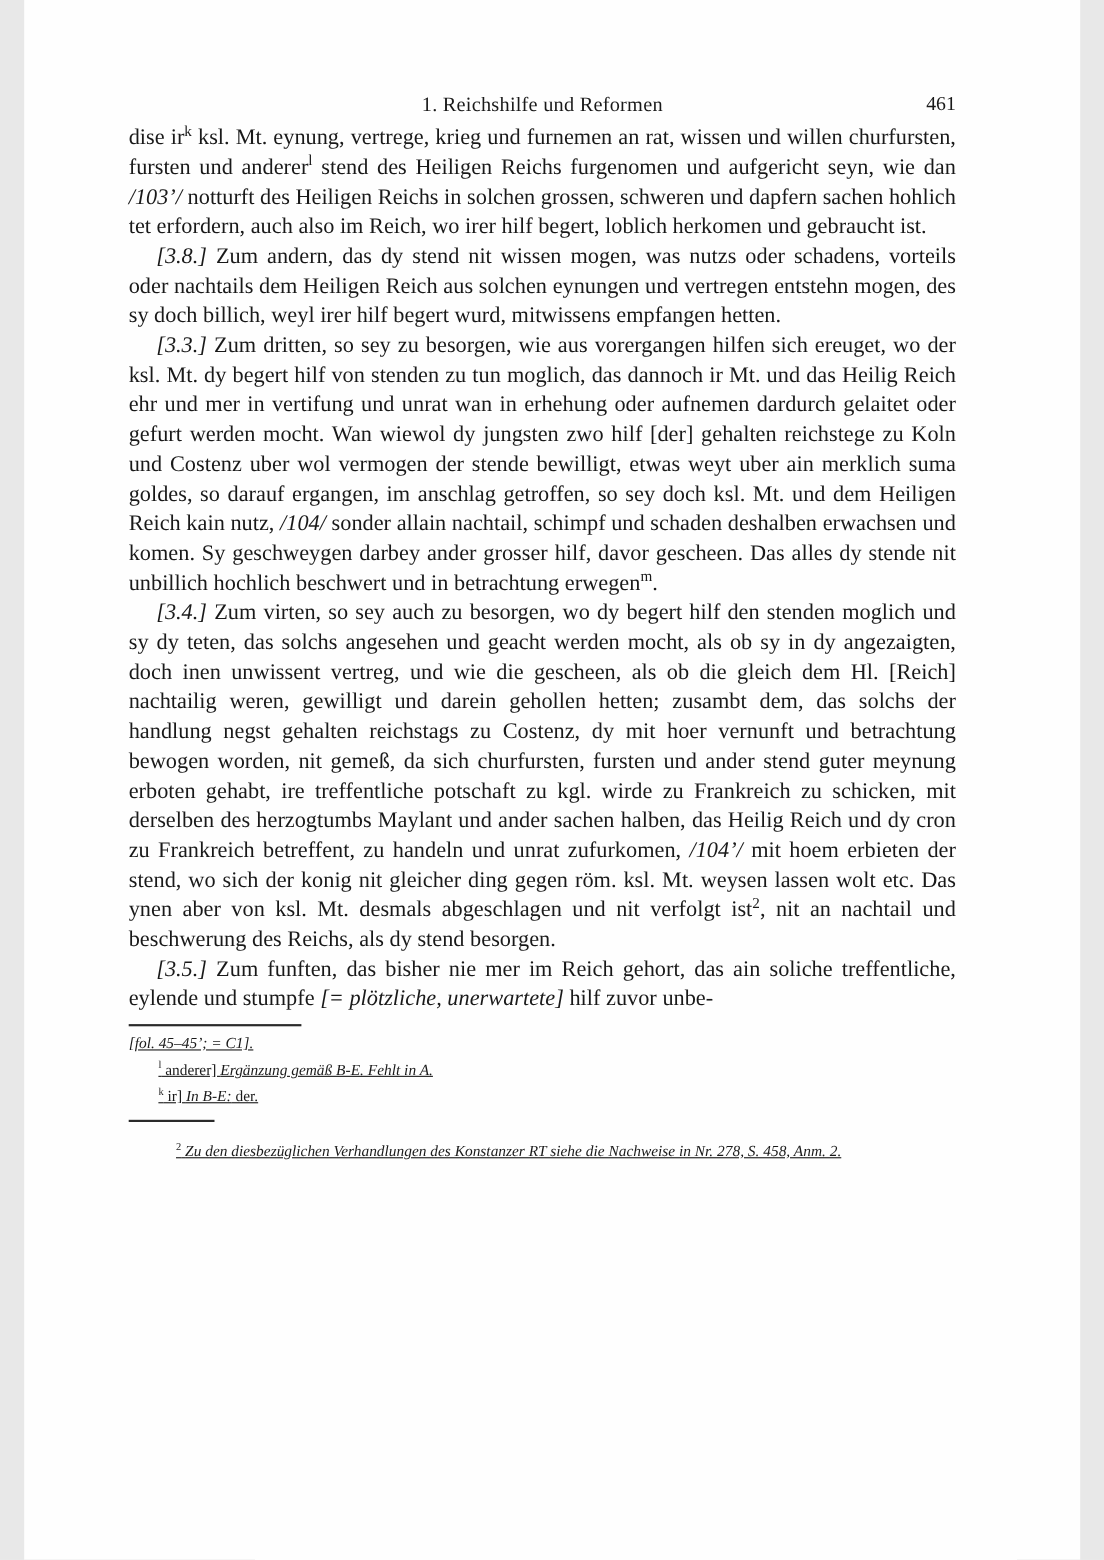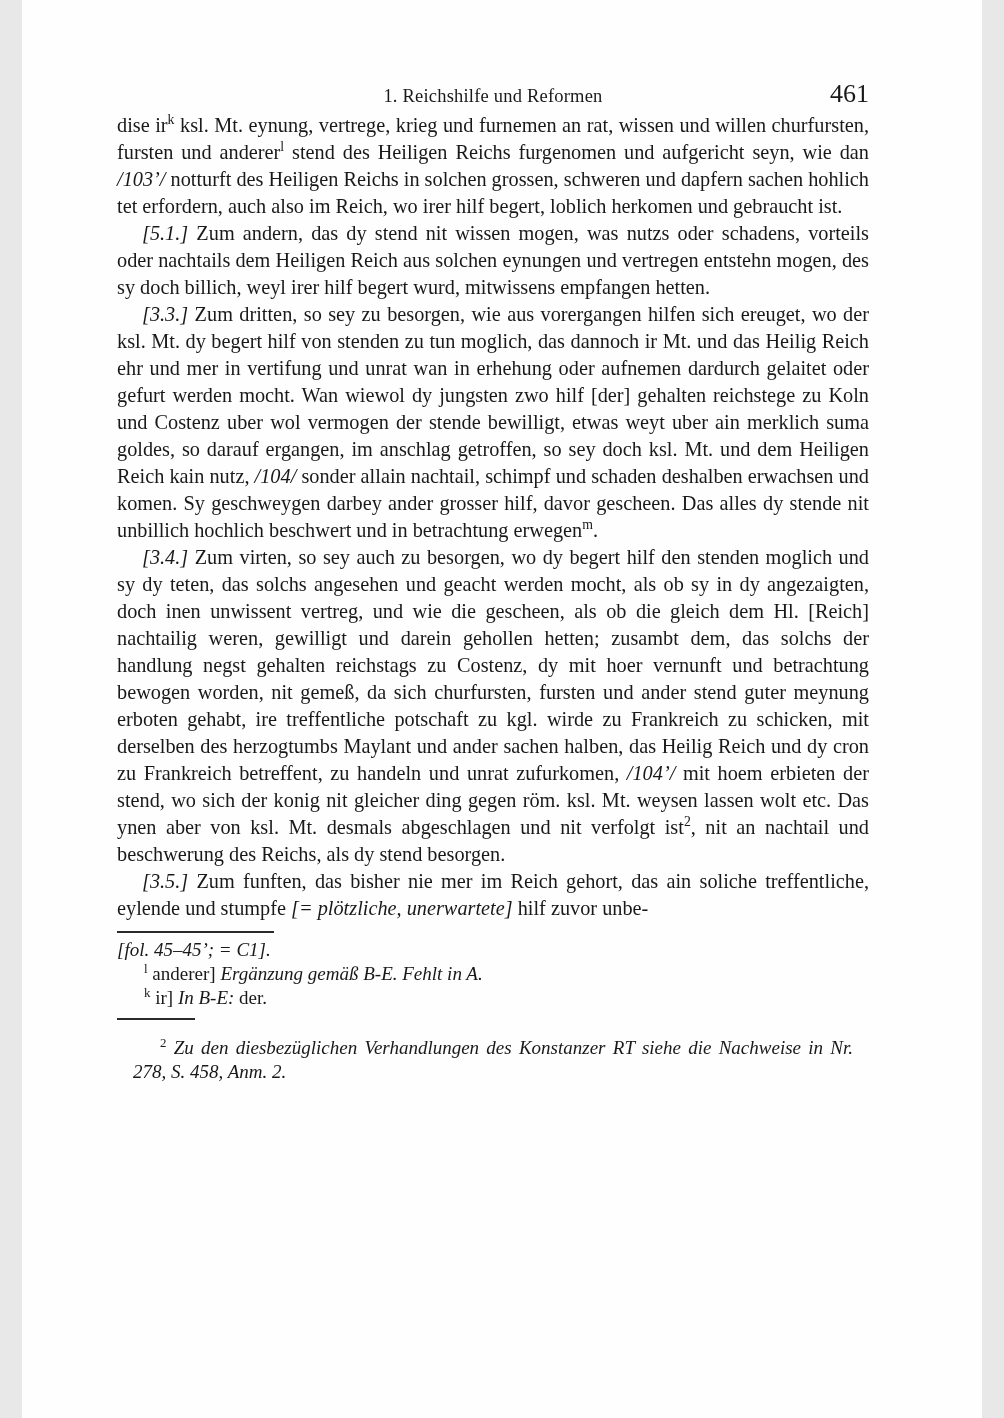--- a/index.html
+++ b/index.html
@@ -19,38 +19,39 @@
     top: 84px;
     width: 752px;
   }
   .runhead {
     position: relative;
     height: 28px;
     font-size: 18.5px;
     line-height: 24px;
   }
   .runhead .sect { display: block; text-align: center; letter-spacing: 0.2px; }
-  .runhead .pno  { position: absolute; right: 0; top: -2px; font-size: 26px; font-family: Liberation Serif, serif; }
+  .runhead .pno  { position: absolute; right: 0; top: -2px; font-size: 18px; font-family: Liberation Serif, serif; }
   .bodytext {
     margin-top: 0;
     font-size: 20.3px;
     line-height: 27px;
     text-align: justify;
   }
   .bodytext p { margin: 0; }
   .bodytext p.indent { text-indent: 25px; }
   sup {
     font-size: 0.68em;
     line-height: 0;
     vertical-align: super;
   }
   .apparatus {
     margin-top: 9px;
-    font-size: 19px;
+    font-size: 14px;
     line-height: 24px;
+    text-decoration: underline;
   }
   .rule {
     border: 0;
     border-top: 2px solid #2a2a2a;
     margin: 0 0 5px 0;
   }
   .rule.long  { width: 157px; }
   .rule.short { width: 78px; margin-top: 8px; }
   .app-line { margin: 0; }
   .app-note { margin: 0; padding-left: 27px; }
@@ -63,21 +64,21 @@
 <div class="page">
   <div class="content">
 
     <div class="runhead">
       <span class="sect">1.  Reichshilfe und Reformen</span>
       <span class="pno">461</span>
     </div>
 
     <div class="bodytext">
       <p><span>dise ir</span><sup>k</sup><span> ksl. Mt. eynung, vertrege, krieg und furnemen an rat, wissen und willen churfursten, fursten und anderer</span><sup>l</sup><span> stend des Heiligen Reichs furgenomen und aufgericht seyn, wie dan </span><span class="it">/103’/</span><span> notturft des Heiligen Reichs in solchen grossen, schweren und dapfern sachen hohlich tet erfordern, auch also im Reich, wo irer hilf begert, loblich herkomen und gebraucht ist.</span></p>
-      <p class="indent"><span class="it">[5.1.]</span><span> Zum andern, das dy stend nit wissen mogen, was nutzs oder schadens, vorteils oder nachtails dem Heiligen Reich aus solchen eynungen und vertregen entstehn mogen, des sy doch billich, weyl irer hilf begert wurd, mitwissens empfangen hetten.</span></p>
+      <p class="indent"><span class="it">[3.8.]</span><span> Zum andern, das dy stend nit wissen mogen, was nutzs oder schadens, vorteils oder nachtails dem Heiligen Reich aus solchen eynungen und vertregen entstehn mogen, des sy doch billich, weyl irer hilf begert wurd, mitwissens empfangen hetten.</span></p>
       <p class="indent"><span class="it">[3.3.]</span><span> Zum dritten, so sey zu besorgen, wie aus vorergangen hilfen sich ereuget, wo der ksl. Mt. dy begert hilf von stenden zu tun moglich, das dannoch ir Mt. und das Heilig Reich ehr und mer in vertifung und unrat wan in erhehung oder aufnemen dardurch gelaitet oder gefurt werden mocht. Wan wiewol dy jungsten zwo hilf [der] gehalten reichstege zu Koln und Costenz uber wol vermogen der stende bewilligt, etwas weyt uber ain merklich suma goldes, so darauf ergangen, im anschlag getroffen, so sey doch ksl. Mt. und dem Heiligen Reich kain nutz, </span><span class="it">/104/</span><span> sonder allain nachtail, schimpf und schaden deshalben erwachsen und komen. Sy geschweygen darbey ander grosser hilf, davor gescheen. Das alles dy stende nit unbillich hochlich beschwert und in betrachtung erwegen</span><sup>m</sup><span>.</span></p>
       <p class="indent"><span class="it">[3.4.]</span><span> Zum virten, so sey auch zu besorgen, wo dy begert hilf den stenden moglich und sy dy teten, das solchs angesehen und geacht werden mocht, als ob sy in dy angezaigten, doch inen unwissent vertreg, und wie die gescheen, als ob die gleich dem Hl. [Reich] nachtailig weren, gewilligt und darein gehollen hetten; zusambt dem, das solchs der handlung negst gehalten reichstags zu Costenz, dy mit hoer vernunft und betrachtung bewogen worden, nit gemeß, da sich churfursten, fursten und ander stend guter meynung erboten gehabt, ire treffentliche potschaft zu kgl. wirde zu Frankreich zu schicken, mit derselben des herzogtumbs Maylant und ander sachen halben, das Heilig Reich und dy cron zu Frankreich betreffent, zu handeln und unrat zufurkomen, </span><span class="it">/104’/</span><span> mit hoem erbieten der stend, wo sich der konig nit gleicher ding gegen röm. ksl. Mt. weysen lassen wolt etc. Das ynen aber von ksl. Mt. desmals abgeschlagen und nit verfolgt ist</span><sup>2</sup><span>, nit an nachtail und beschwerung des Reichs, als dy stend besorgen.</span></p>
       <p class="indent"><span class="it">[3.5.]</span><span> Zum funften, das bisher nie mer im Reich gehort, das ain soliche treffentliche, eylende und stumpfe </span><span class="it">[= plötzliche, unerwartete]</span><span> hilf zuvor unbe-</span></p>
     </div>
 
     <div class="apparatus">
       <hr class="rule long">
       <p class="app-line"><span class="it">[fol. 45–45’; = C1].</span></p>
       <p class="app-note"><sup>l</sup><span> anderer] </span><span class="it">Ergänzung gemäß B-E. Fehlt in A.</span></p>
       <p class="app-note"><sup>k</sup><span> ir] </span><span class="it">In B-E:</span><span> der.</span></p>

